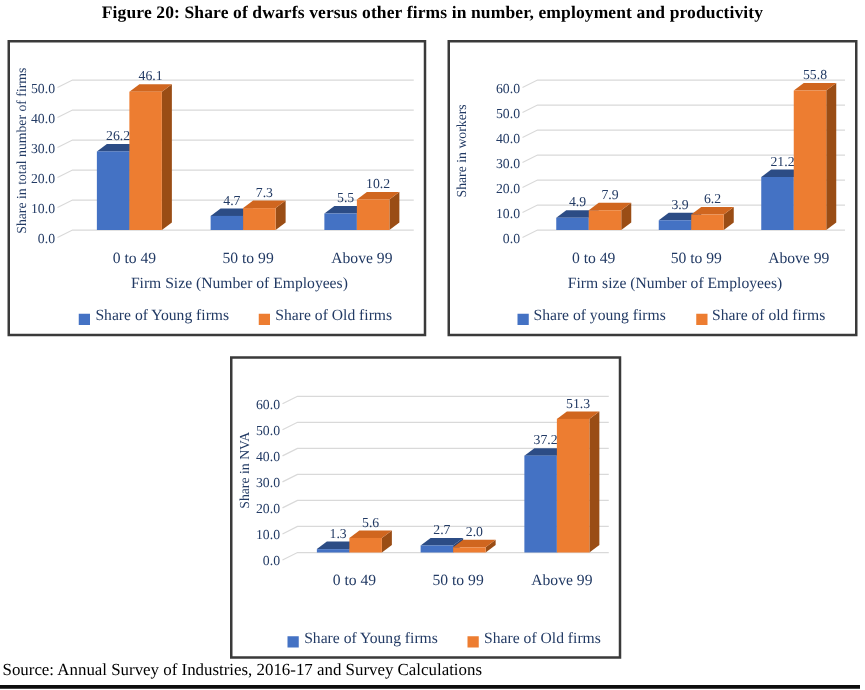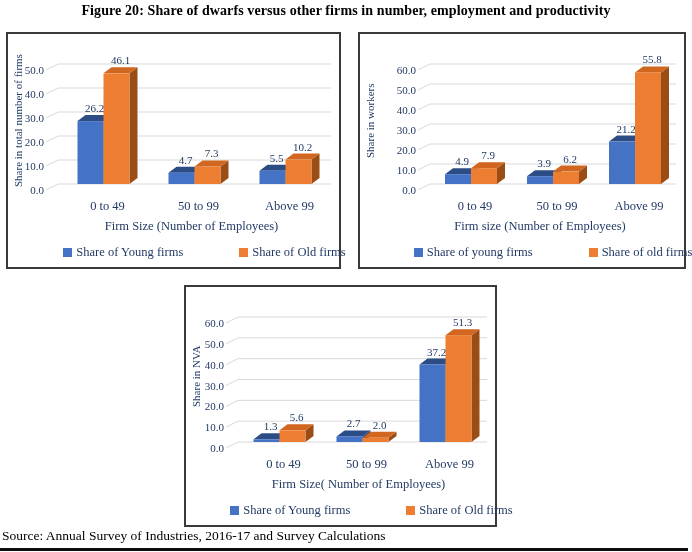--- a/index.html
+++ b/index.html
@@ -29,21 +29,21 @@
     position:absolute;left:44px;right:8px;text-align:center;
     font-size:12.5px;color:#223a64;font-family:Liberation Serif, serif;
   }
   .chart-a .xlabel,.chart-b .xlabel{top:185px;}
   .chart-c .xlabel{top:190px;}
   .legend{
     position:absolute;left:36px;right:6px;bottom:7px;
     display:flex;justify-content:center;align-items:center;gap:24px;
     font-size:12.5px;color:#223a64;
   }
-  .legend-item{display:flex;align-items:center;gap:4px;white-space:nowrap;margin-left:32px;}
+  .legend-item{display:flex;align-items:flex-end;gap:4px;white-space:nowrap;}
   .swatch{width:9px;height:9px;display:inline-block;flex:0 0 auto;}
   .source-row{
     position:absolute;left:0;bottom:1px;width:688px;box-sizing:border-box;
     font-size:13.5px;color:#000;padding:0 0 4px 2px;
     border-bottom:3px solid #0d0d0d;
   }
 </style>
 </head>
 <body>
 
@@ -201,21 +201,20 @@
       <text x="97.5" y="181" text-anchor="middle" class="cat">0 to 49</text>
       <text x="84.5" y="143.29166666666666" text-anchor="middle" class="dlabel">1.3</text>
       <text x="110.5" y="134.33333333333334" text-anchor="middle" class="dlabel">5.6</text>
       <text x="180.5" y="181" text-anchor="middle" class="cat">50 to 99</text>
       <text x="167.5" y="140.375" text-anchor="middle" class="dlabel">2.7</text>
       <text x="193.5" y="141.83333333333334" text-anchor="middle" class="dlabel">2.0</text>
       <text x="263.5" y="181" text-anchor="middle" class="cat">Above 99</text>
       <text x="250.5" y="68.49999999999999" text-anchor="middle" class="dlabel">37.2</text>
       <text x="276.5" y="39.125" text-anchor="middle" class="dlabel">51.3</text>
     </svg>
-  <div class="xlabel">Firm Size( Number of Employees)</div>
   <div class="legend">
     <div class="legend-item">
       <span class="swatch sw-0" style="background: rgb(68, 114, 196);"></span>
       <span>Share of Young firms</span>
     </div>
     <div class="legend-item">
       <span class="swatch sw-1" style="background: rgb(237, 125, 49);"></span>
       <span>Share of Old firms</span>
     </div>
   </div>

